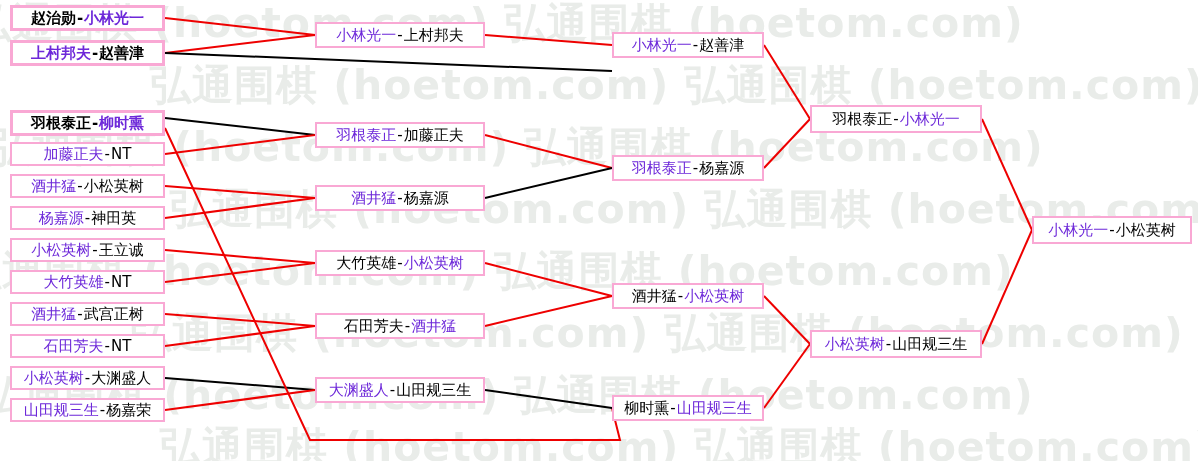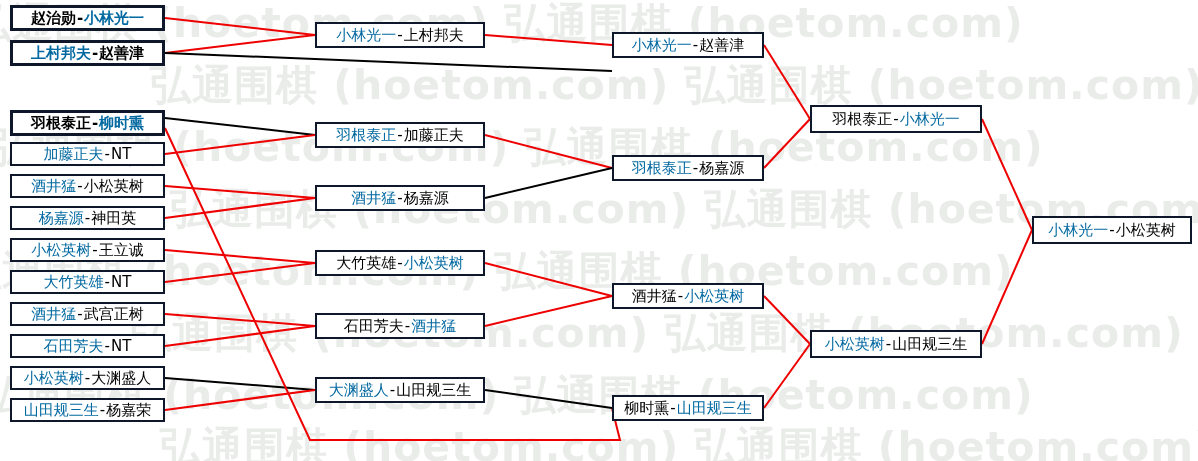--- a/index.html
+++ b/index.html
@@ -33,33 +33,33 @@
   #links{
     position:absolute;inset:0;
     z-index:1;
     pointer-events:none;
   }
   
   .box{
     position:absolute;
     z-index:2;
     box-sizing:border-box;
-    border:2px solid #0f172a;
+    border:2px solid #f9a8d4;
     background:#ffffff;
     display:flex;
     align-items:center;
     justify-content:center;
     font-size:15px;
     line-height:1;
     white-space:nowrap;
     padding:0 4px;
     font-family:"DejaVu Sans","Liberation Sans",sans-serif;
   }
   .box.bold{border-width:3px;}
-  .box .w{color:#0369a1;}
+  .box .w{color:#6d28d9;}
   .box .l{color:#000000;}
   .box .sep{color:#000000;padding:0 1px;}
   .box.b-bold .l,.box.b-bold .sep{font-weight:bold;}
   .box.b-bold .w{font-weight:bold;}
 </style>
 </head>
 <body>
 
 <div id="stage">
 

